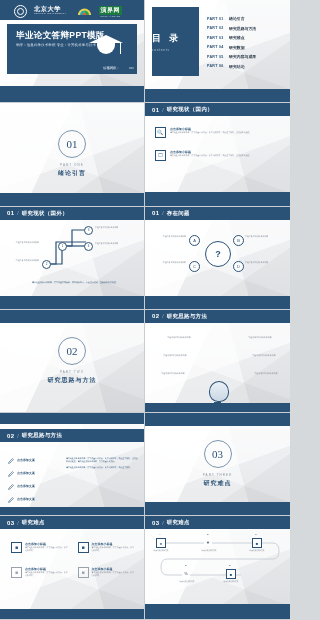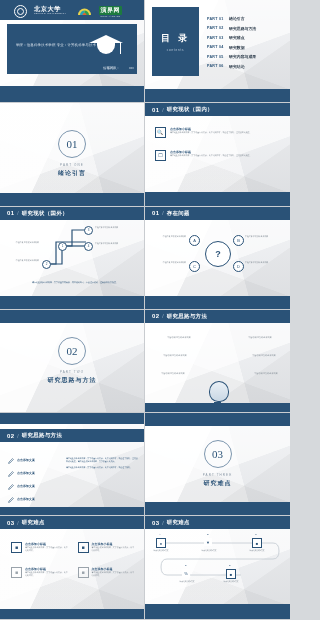--- a/index.html
+++ b/index.html
@@ -44,21 +44,21 @@
   .cap{position:absolute;right:14px;top:11px;width:34px;height:22px;}
   .cap-top{position:absolute;top:0;left:0;width:0;height:0;border-left:17px solid transparent;
     border-right:17px solid transparent;border-bottom:8px solid #fff;}
   .cap-body{position:absolute;top:8px;left:8px;width:18px;height:11px;background:#fff;border-radius:0 0 9px 9px;}
   .cap-tassel{position:absolute;top:8px;right:2px;width:1px;height:11px;background:#fff;}
   .t-foot{position:absolute;left:7px;right:7px;top:62px;height:12px;background:#2a5277;}
   .t-foot span{position:absolute;top:4px;font-size:3.2px;color:#cfd9e4;}
   .t-bottom{position:absolute;left:0;right:0;bottom:0;height:16px;background:#2a5277;}
   
   .cat-left{position:absolute;left:7px;top:7px;width:47px;bottom:26px;background:#2a5277;
-    display:flex;flex-direction:column;align-items:center;justify-content:center;}
+    display:flex;flex-direction:column;justify-content:center;}
   .cat-cn{font-size:9px;color:#fff;font-weight:700;letter-spacing:3px;font-family:"Liberation Serif",serif;}
   .cat-en{font-size:3px;color:#b9c8d8;letter-spacing:.8px;margin-top:3px;}
   .cat-list{position:absolute;left:62px;top:16px;right:6px;}
   .cat-row{display:flex;align-items:center;margin-bottom:4.6px;}
   .cat-no{font-size:3.6px;color:#2a5277;letter-spacing:.3px;width:22px;font-weight:600;}
   .cat-tx{font-size:3.9px;color:#2f3e4d;font-weight:600;}
   
   .hbar{position:absolute;left:0;right:0;top:0;height:13px;background:#2a5277;display:flex;align-items:center;}
   .hbar .n{font-size:6px;color:#fff;font-weight:700;margin-left:7px;letter-spacing:.3px;}
   .hbar .sl{font-size:5px;color:#9fb6cc;margin:0 3px;}
@@ -119,20 +119,21 @@
         <path d="M6 18 A9 9 0 0 1 15 9 L15 18 Z" fill="#2aa3b5"></path>
         <path d="M15 9 A9 9 0 0 1 24 18 L15 18 Z" fill="#2f9e4f"></path>
         <path d="M11 18 A4 4 0 0 1 19 18 Z" fill="#e06030"></path>
       </svg>
       <div>
         <div class="yan">演界网</div>
         <div class="yan-sub">WWW.YANJ.CN</div>
       </div>
     </div>
     <div class="t-band">
+      <div class="t-title">毕业论文答辩PPT模版</div>
       <div class="t-sub">学院：信息科学技术学院    专业：计算机科学与技术</div>
       <div class="cap">
         <div class="cap-top"></div>
           <div class="cap-body"></div>
           <div class="cap-tassel"></div>
       </div>
     </div>
     <div class="t-foot">
       <span style="left:100px">答辩人：</span>
       <span style="left:122px">xxx</span>

